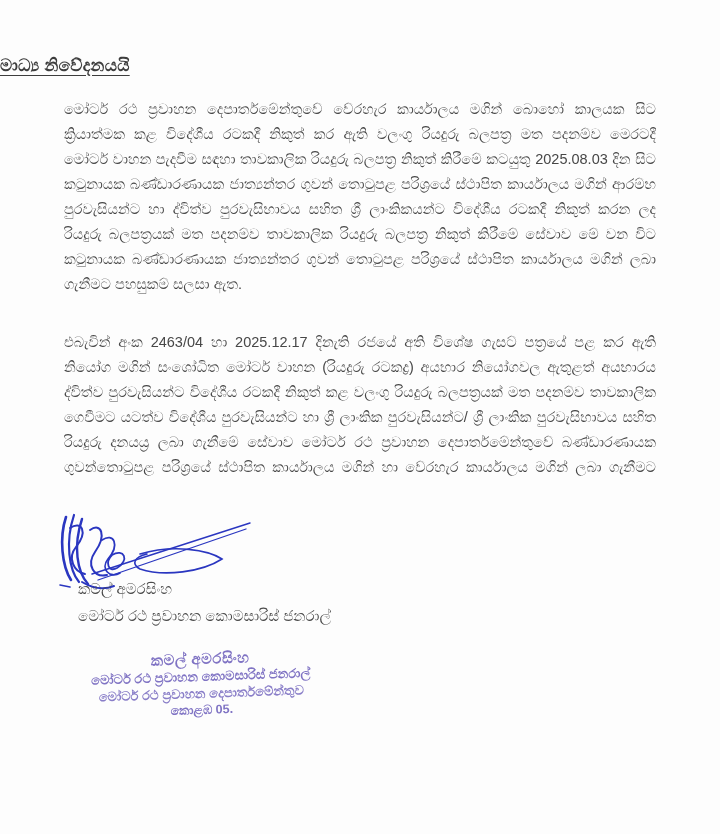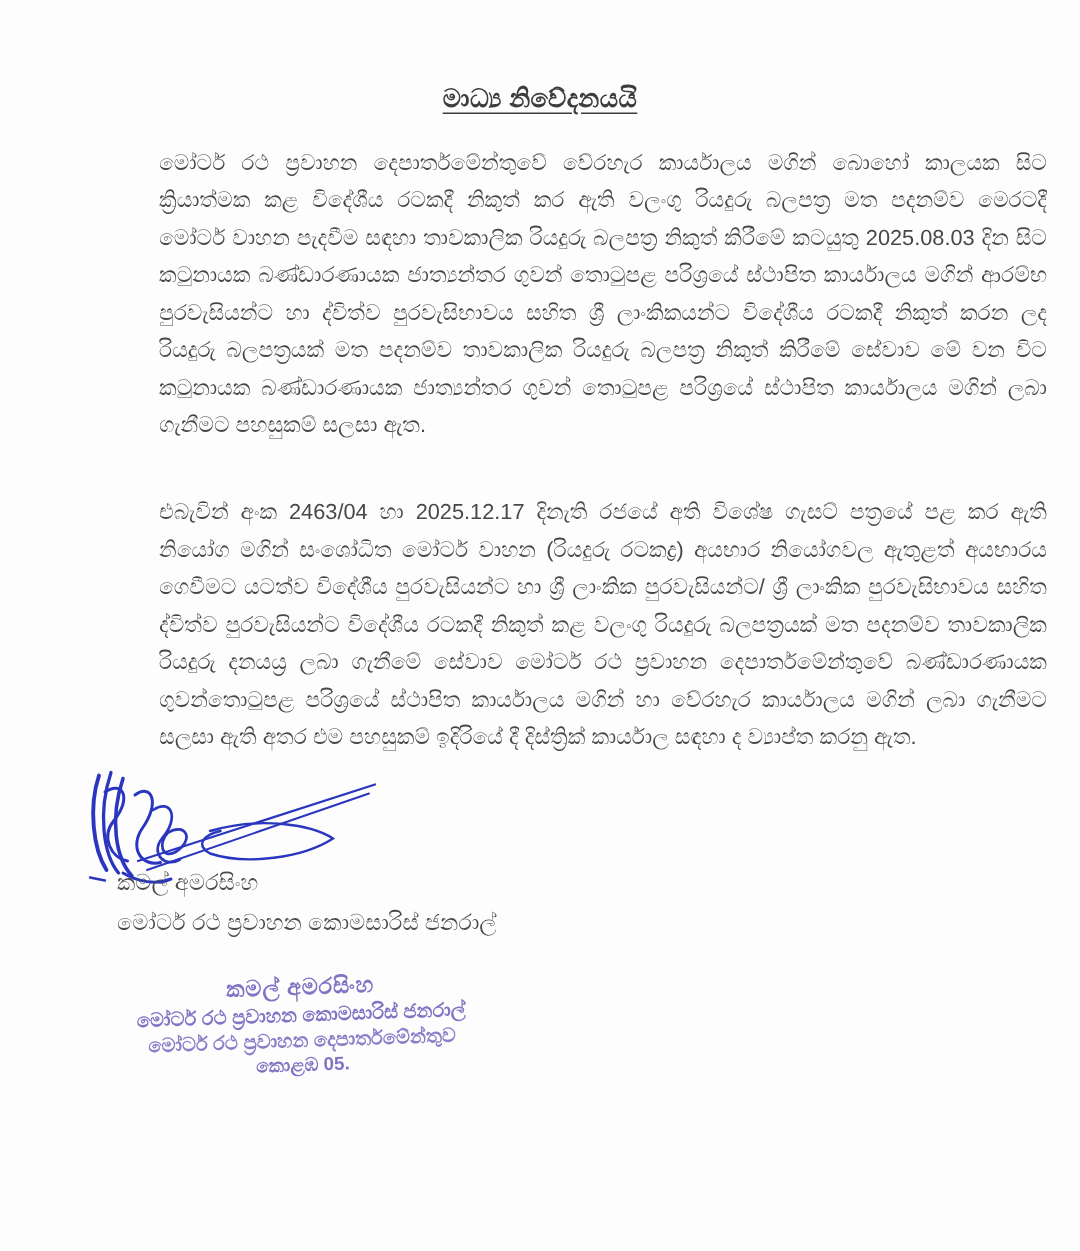--- a/index.html
+++ b/index.html
@@ -8,25 +8,25 @@
     width:720px; height:834px;
     margin:0 auto;
     background:#fdfdfd;
     font-family:"Liberation Sans","DejaVu Sans",sans-serif;
     color:#474747;
     overflow:hidden;
     box-shadow:0 0 4px rgba(0,0,0,.15);
   }
   .doc-title {
     position:absolute; top:56px; left:0; width:100%;
-    text-align:center; font-size:17px; font-weight:bold; color:#3d3d3d;
+    text-align:left; font-size:17px; font-weight:bold; color:#3d3d3d;
     letter-spacing:.3px;
   }
   .doc-title .u { text-decoration:underline; text-underline-offset:4px; }
-  .para { position:absolute; left:64px; width:592px; font-size:14.5px;margin-left:42px; }
+  .para { position:absolute; left:64px; width:592px; font-size:14.5px; }
   .para-1 { top:97px; }
   .para-2 { top:330px; }
   .t-line {
     height:25px; line-height:25px;
     text-align:justify; text-align-last:justify;
     overflow:hidden; white-space:nowrap;
   }
   .t-line.last { text-align-last:left; }
   .signature-svg { position:absolute; left:52px; top:512px; }
   .sig-name {
@@ -64,25 +64,24 @@
     <div class="t-line">කටුනායක බණ්ඩාරණායක ජාත්‍යන්තර ගුවන් තොටුපළ පරිශ්‍රයේ ස්ථාපිත කාර්යාලය මගින් ආරම්භ</div>
     <div class="t-line">පුරවැසියන්ට හා ද්විත්ව පුරවැසිභාවය සහිත ශ්‍රී ලාංකිකයන්ට විදේශීය රටකදී නිකුත් කරන ලද</div>
     <div class="t-line">රියදුරු බලපත්‍රයක් මත පදනම්ව තාවකාලික රියදුරු බලපත්‍ර නිකුත් කිරීමේ සේවාව මේ වන විට</div>
     <div class="t-line">කටුනායක බණ්ඩාරණායක ජාත්‍යන්තර ගුවන් තොටුපළ පරිශ්‍රයේ ස්ථාපිත කාර්යාලය මගින් ලබා</div>
     <div class="t-line last">ගැනීමට පහසුකම් සලසා ඇත.</div>
   </div>
 
   <div class="para para-2">
     <div class="t-line">එබැවින් අංක 2463/04 හා 2025.12.17 දිනැති රජයේ අති විශේෂ ගැසට් පත්‍රයේ පළ කර ඇති</div>
     <div class="t-line">නියෝග මගින් සංශෝධිත මෝටර් වාහන (රියදුරු රටකද්‍ර) අයභාර නියෝගවල ඇතුළත් අයභාරය</div>
+    <div class="t-line">ද්විත්ව පුරවැසියන්ට විදේශීය රටකදී නිකුත් කළ වලංගු රියදුරු බලපත්‍රයක් මත පදනම්ව තාවකාලික</div>
     <div class="t-line">ගෙවීමට යටත්ව විදේශීය පුරවැසියන්ට හා ශ්‍රී ලාංකික පුරවැසියන්ට/ ශ්‍රී ලාංකික පුරවැසිභාවය සහිත</div>
-    <div class="t-line">ද්විත්ව පුරවැසියන්ට විදේශීය රටකදී නිකුත් කළ වලංගු රියදුරු බලපත්‍රයක් මත පදනම්ව තාවකාලික</div>
     <div class="t-line">රියදුරු දනයය්‍ර ලබා ගැනීමේ සේවාව මෝටර් රථ ප්‍රවාහන දෙපාර්තමේන්තුවේ බණ්ඩාරණායක</div>
     <div class="t-line">ගුවන්තොටුපළ පරිශ්‍රයේ ස්ථාපිත කාර්යාලය මගින් හා වේරහැර කාර්යාලය මගින් ලබා ගැනීමට</div>
-    <div class="t-line last">සලසා ඇති අතර එම පහසුකම් ඉදිරියේ දී දිස්ත්‍රික් කාර්යාල සඳහා ද ව්‍යාප්ත කරනු ඇත.</div>
   </div>
 
   <svg class="signature-svg" width="205" height="82" viewBox="0 0 205 82" fill="none" stroke="#2a36c0" stroke-linecap="round">
     <path d="M14,5 C7,26 10,54 19,68" stroke-width="2.6"></path>
     <path d="M22,3 C13,30 17,58 27,70" stroke-width="2.2"></path>
     <path d="M30,7 C21,34 25,60 36,72" stroke-width="2.4"></path>
     <path d="M18,16 C30,8 36,20 24,35 C15,46 22,60 33,62" stroke-width="2"></path>
     <path d="M38,18 C49,10 55,23 43,40 C34,53 42,66 55,63" stroke-width="2"></path>
     <path d="M50,28 C62,20 68,33 56,47 C48,57 58,67 68,61" stroke-width="1.8"></path>
     <path d="M60,43 C72,36 78,48 65,56 C56,61 53,50 60,43" stroke-width="1.8"></path>

